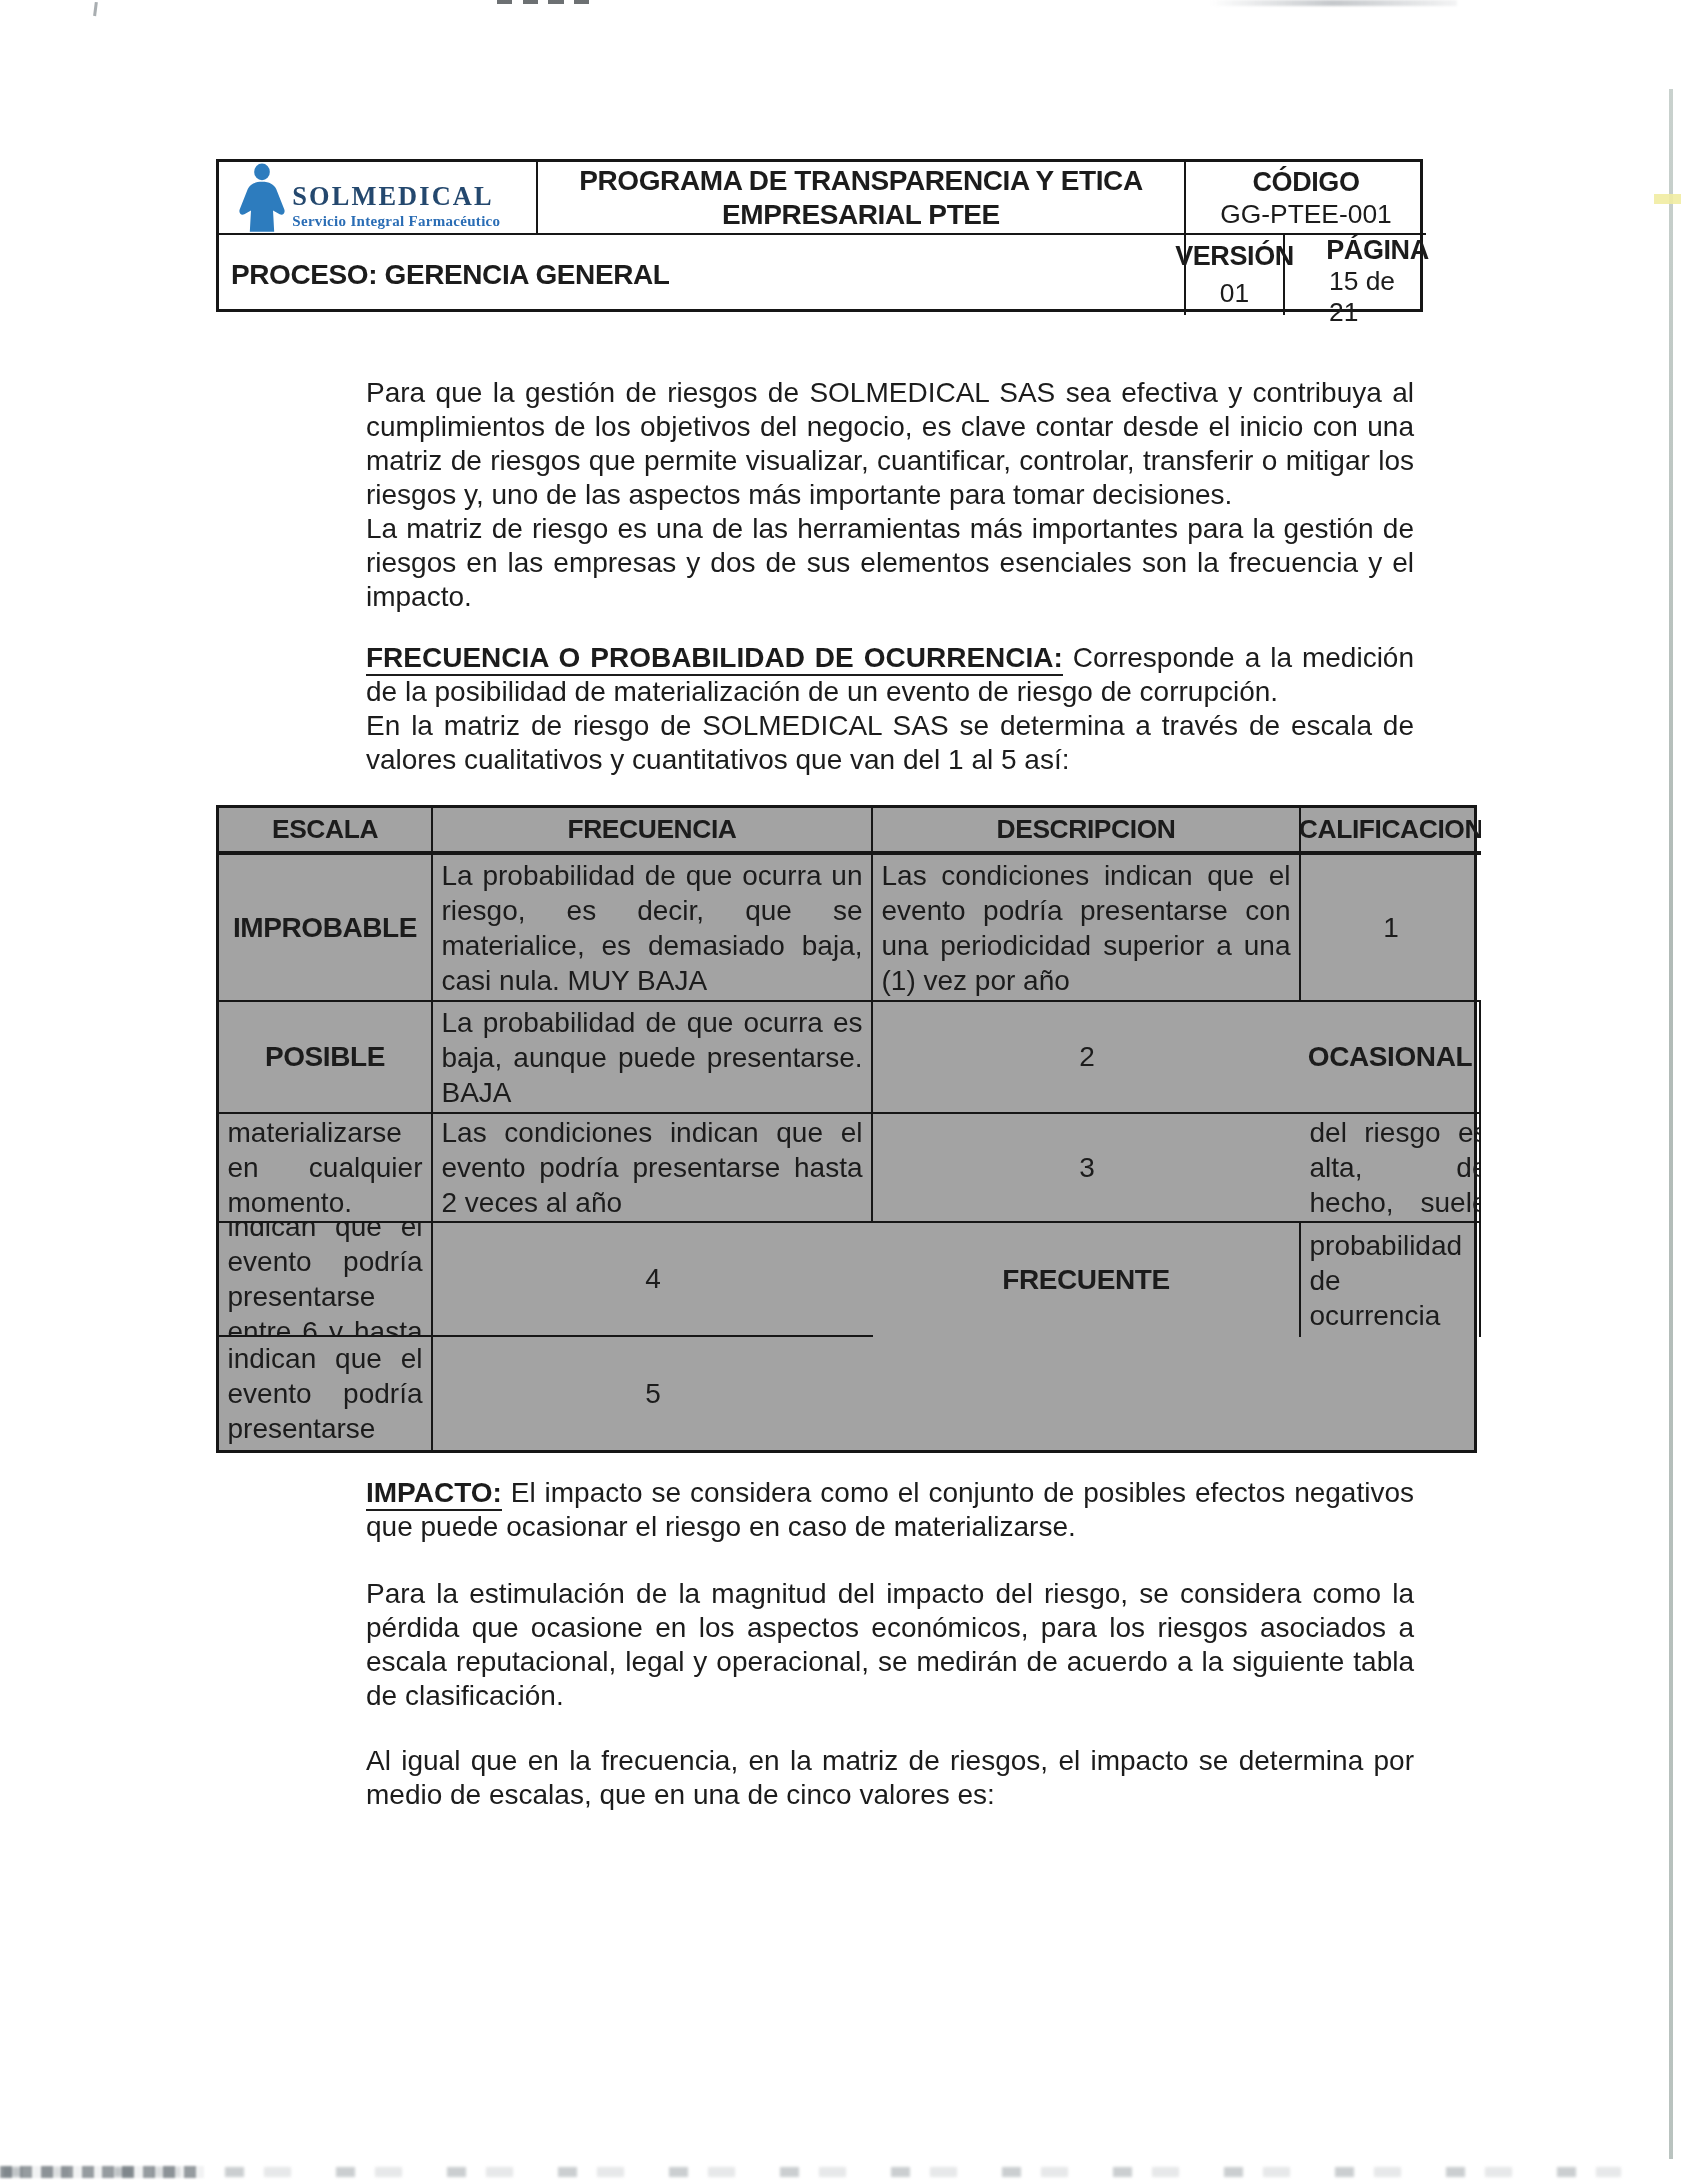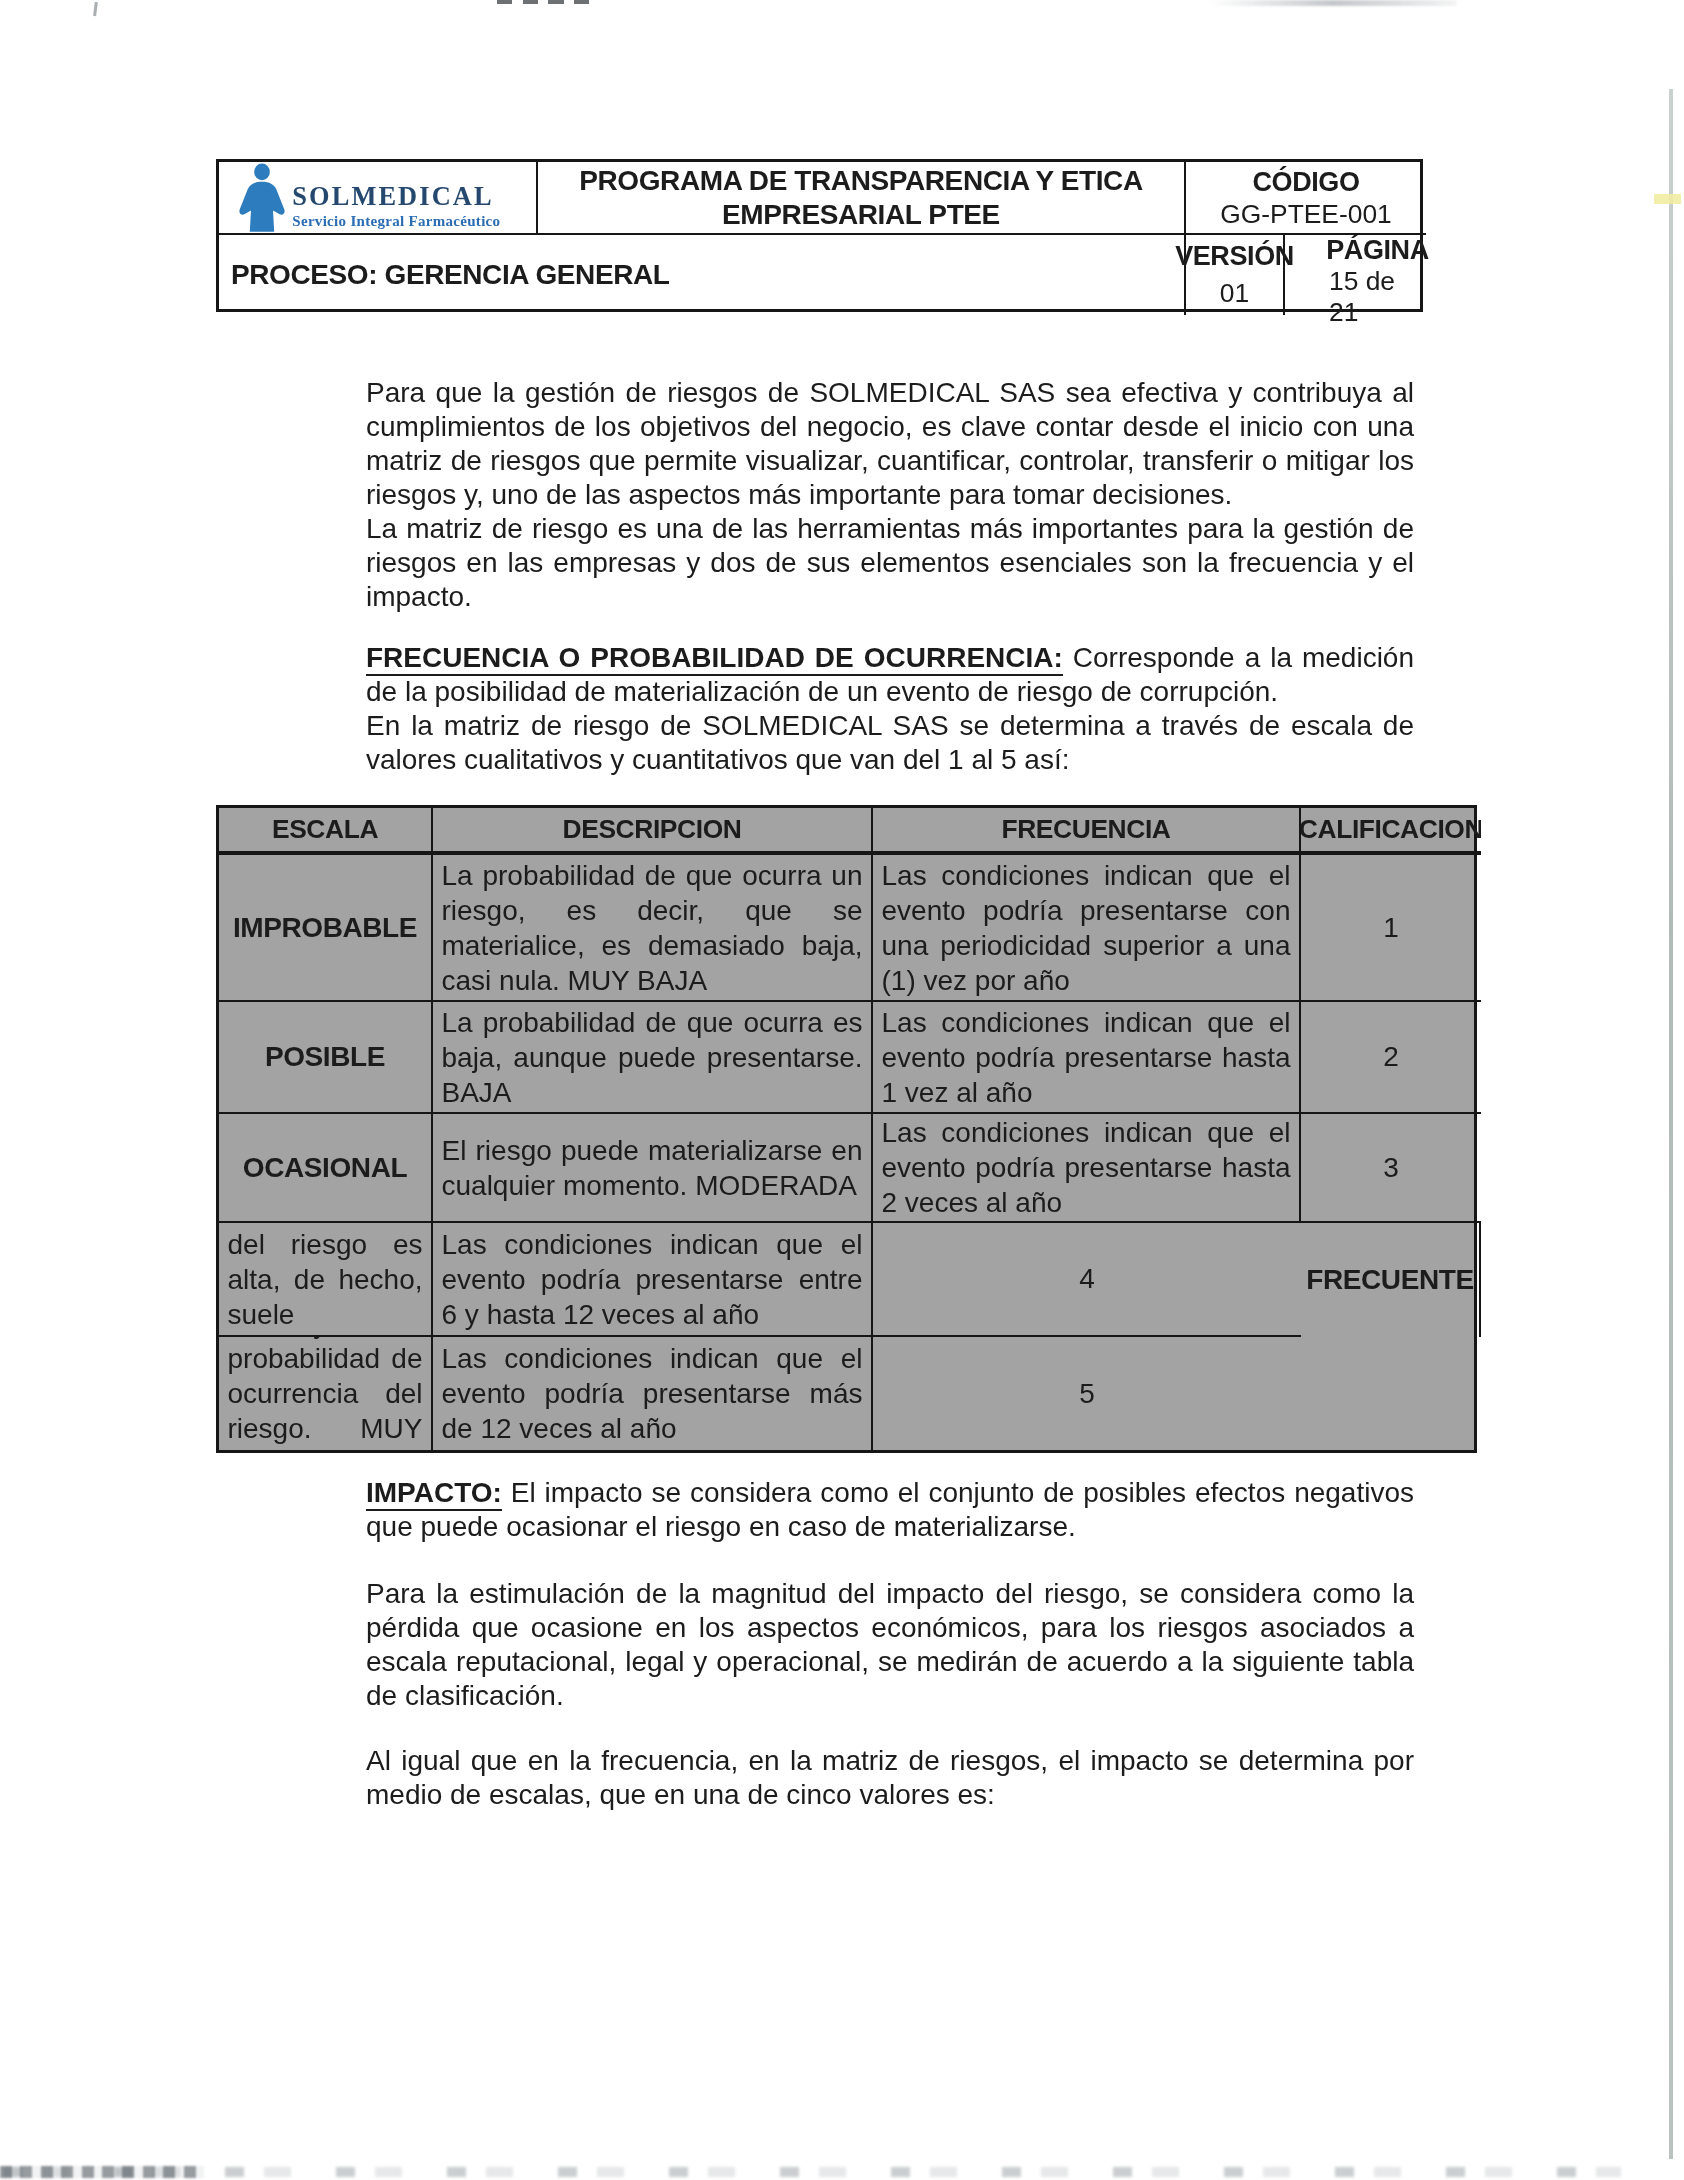--- a/index.html
+++ b/index.html
@@ -177,39 +177,36 @@
     <p>La matriz de riesgo es una de las herramientas más importantes para la gestión de riesgos en las empresas y dos de sus elementos esenciales son la frecuencia y el impacto.</p>
   </div>
 
   <div class="textblock tb-frec">
     <p><span class="u-head">FRECUENCIA O PROBABILIDAD DE OCURRENCIA:</span><span> Corresponde a la medición de la posibilidad de materialización de un evento de riesgo de corrupción.</span></p>
     <p>En la matriz de riesgo de SOLMEDICAL SAS se determina a través de escala de valores cualitativos y cuantitativos que van del 1 al 5 así:</p>
   </div>
 
   <div class="scale-table">
     <div class="scell th">ESCALA</div>
+    <div class="scell th">FRECUENCIA</div>
     <div class="scell th">DESCRIPCION</div>
-    <div class="scell th">FRECUENCIA</div>
     <div class="scell th last-col">CALIFICACION</div>
 
     <div class="scell escala">IMPROBABLE</div>
     <div class="scell">
         <div class="cell-text">La probabilidad de que ocurra un riesgo, es decir, que se materialice, es demasiado baja, casi nula. MUY BAJA</div>
       </div>
     <div class="scell">
         <div class="cell-text">Las condiciones indican que el evento podría presentarse con una periodicidad superior a una (1) vez por año</div>
       </div>
     <div class="scell calif last-col">1</div>
 
     <div class="scell escala">POSIBLE</div>
     <div class="scell">
         <div class="cell-text">La probabilidad de que ocurra es baja, aunque puede presentarse. BAJA</div>
-      </div>
-    <div class="scell">
-        <div class="cell-text">Las condiciones indican que el evento podría presentarse hasta 1 vez al año</div>
       </div>
     <div class="scell calif last-col">2</div>
 
     <div class="scell escala">OCASIONAL</div>
     <div class="scell">
         <div class="cell-text">El riesgo puede materializarse en cualquier momento. MODERADA</div>
       </div>
     <div class="scell">
         <div class="cell-text">Las condiciones indican que el evento podría presentarse hasta 2 veces al año</div>
       </div>

